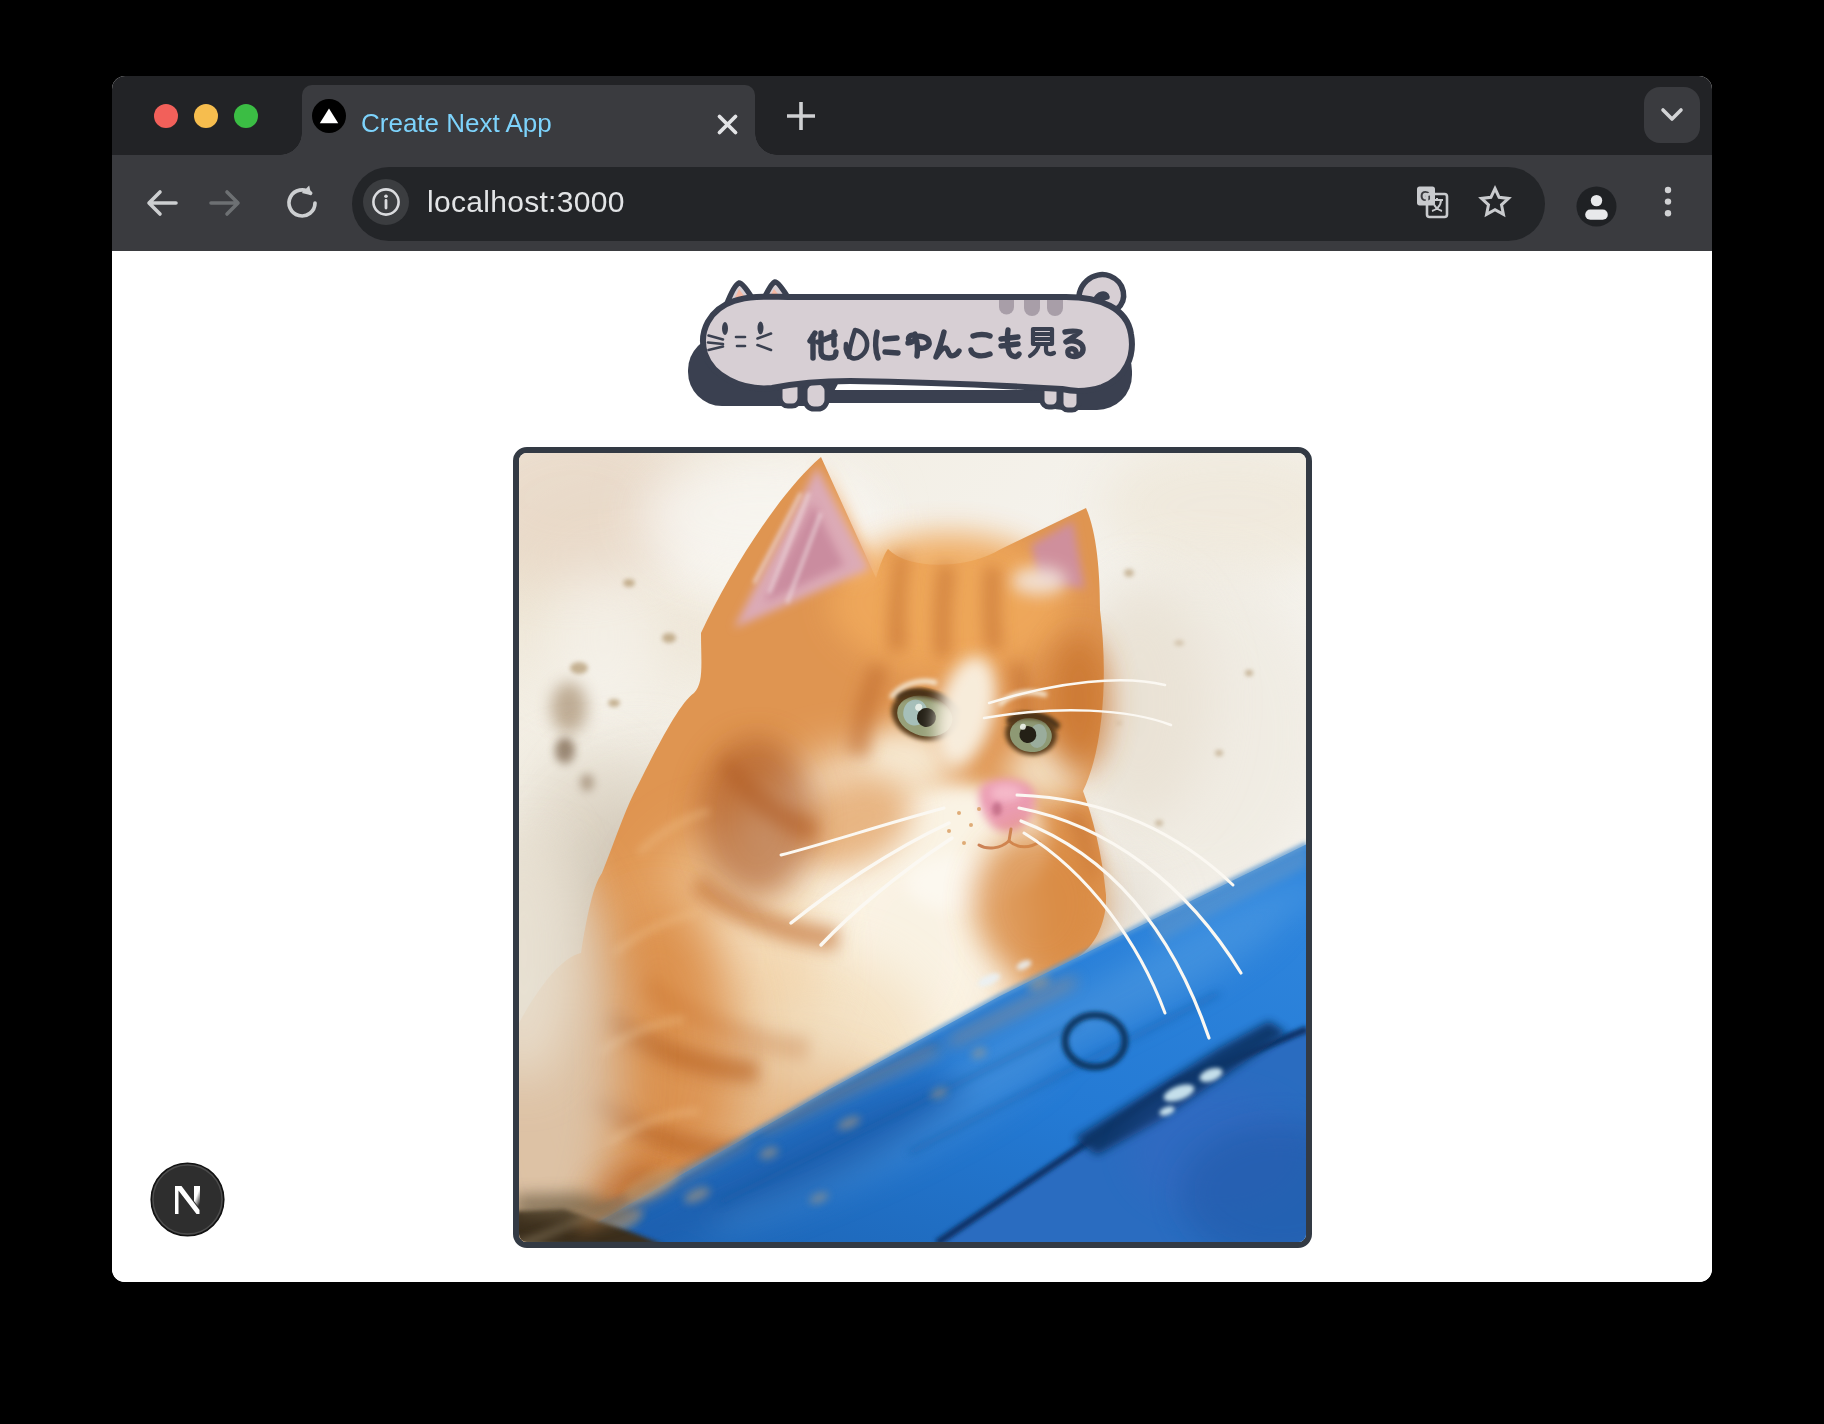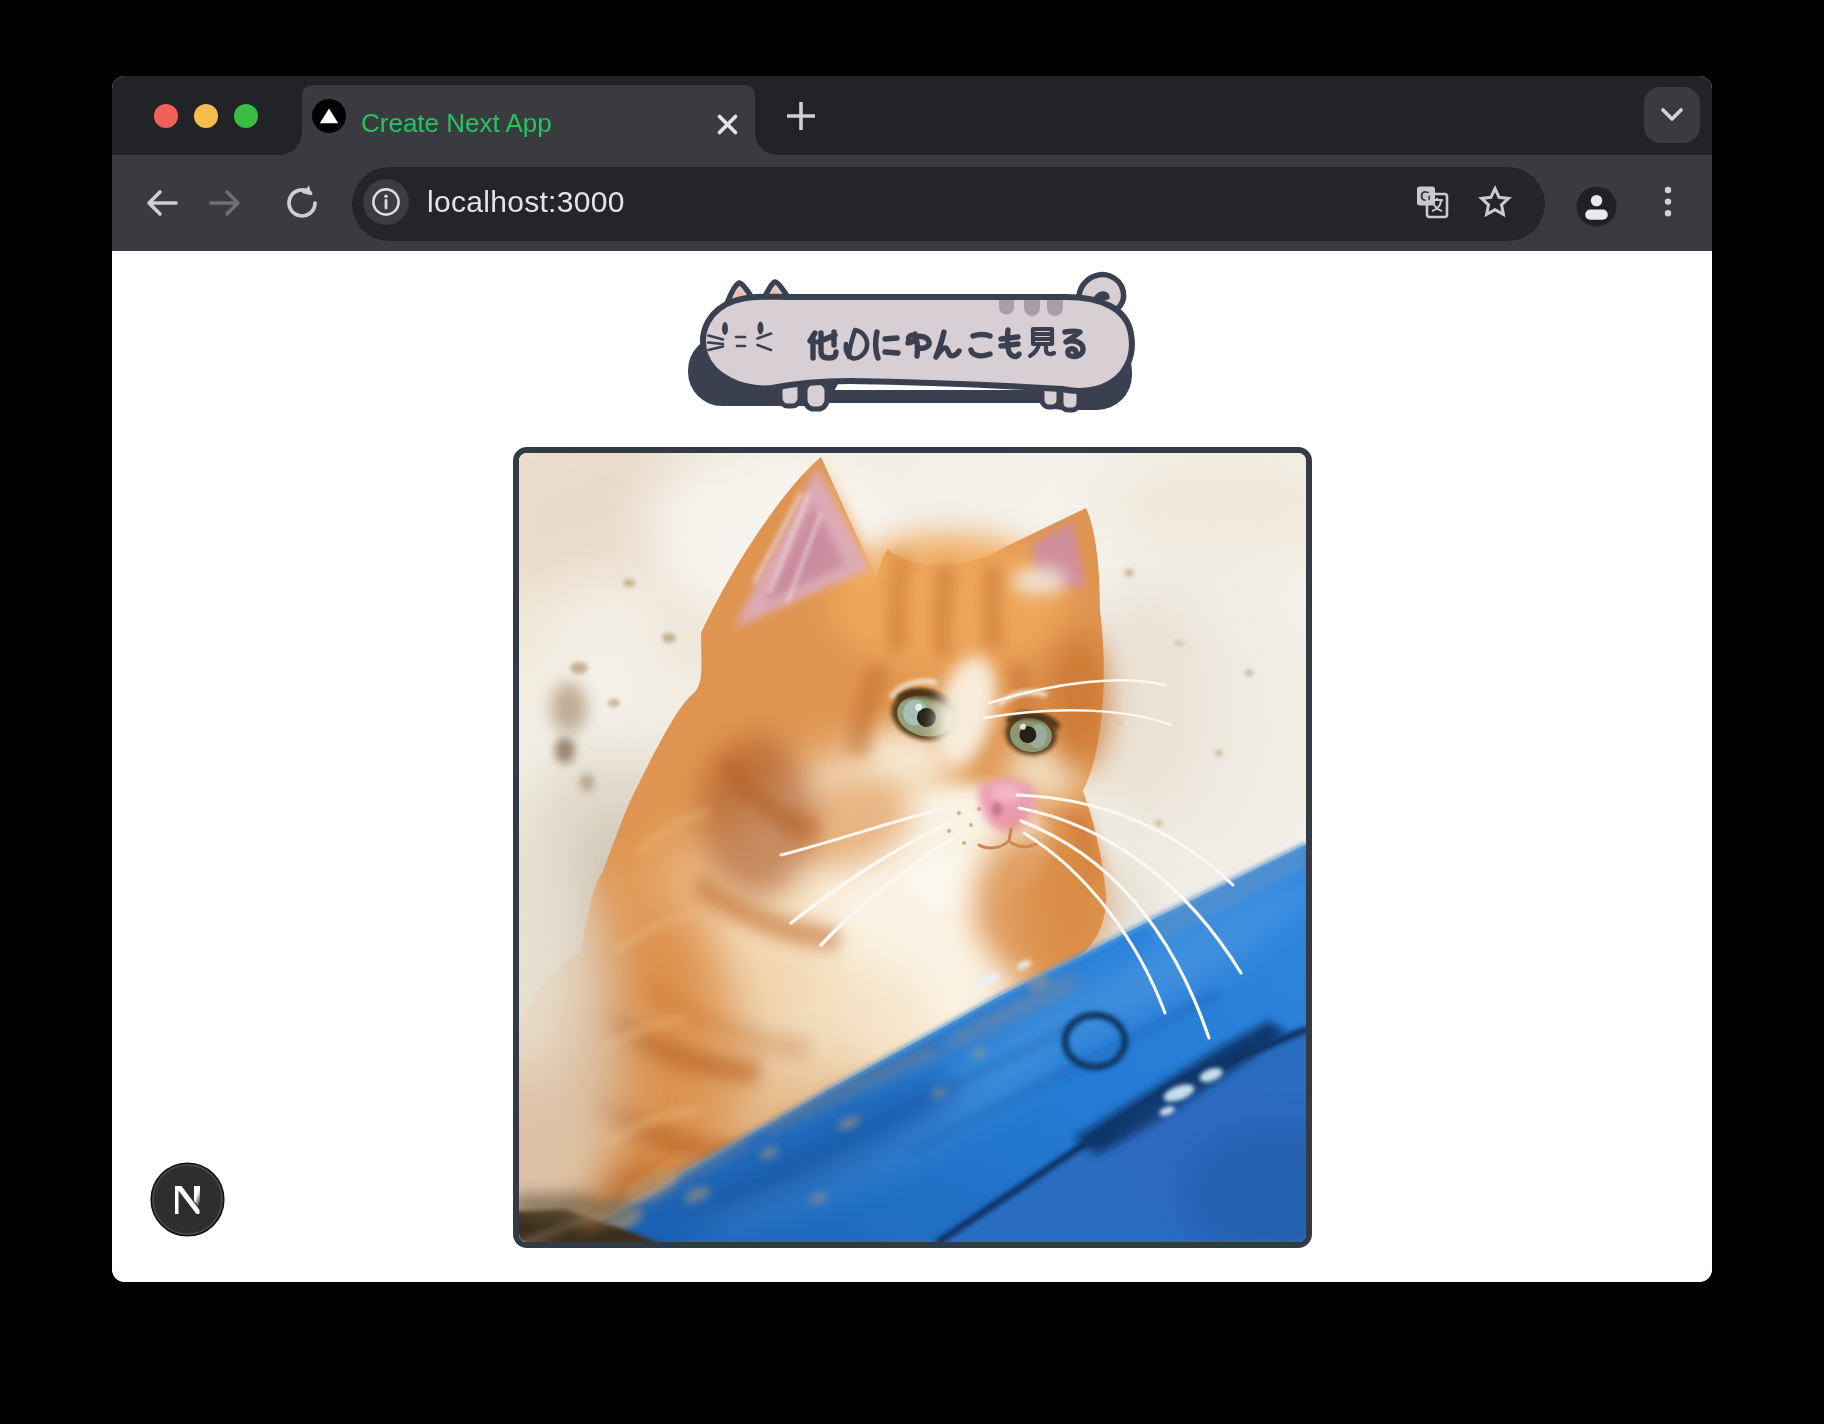--- a/index.html
+++ b/index.html
@@ -9,21 +9,21 @@
     border-radius:13px; background:#fff; overflow:hidden; }
   .abs { position:absolute; }
   
   .tabstrip { position:absolute; left:0; top:0; width:1600px; height:79px; background:#222326; }
   .tl { position:absolute; top:28px; width:24px; height:24px; border-radius:50%; }
   .tab { position:absolute; left:190px; top:9px; width:453px; height:70px;
     background:#3a3b3f; border-radius:10px 10px 0 0; }
   .tab:before, .tab:after { content:""; position:absolute; bottom:0; width:22px; height:22px; }
   .tab:before { left:-22px; background:radial-gradient(circle at 0 0, transparent 21.5px, #3a3b3f 22px); }
   .tab:after  { right:-22px; background:radial-gradient(circle at 22px 0, transparent 21.5px, #3a3b3f 22px); }
-  .tabtitle { position:absolute; left:59px; top:23px; font-size:26px; color:#22c55e; white-space:nowrap; }
+  .tabtitle { position:absolute; left:59px; top:23px; font-size:26px; color:#7dd3fc; white-space:nowrap; }
   .chevbtn { position:absolute; right:12px; top:11px; width:56px; height:56px; border-radius:16px; background:#3a3b3f; }
   
   .toolbar { position:absolute; left:0; top:79px; width:1600px; height:96px; background:#3a3b3f; }
   .omni { position:absolute; left:240px; top:12px; width:1193px; height:74px; border-radius:37px; background:#232528; }
   .omni .infocirc { position:absolute; left:11px; top:12px; width:46px; height:46px; border-radius:50%; background:#3b3d40; }
   .omni .url { position:absolute; left:75px; top:18px; font-size:30px; color:#e2e4e6; letter-spacing:0.3px; }
   
   .content { position:absolute; left:0; top:175px; width:1600px; height:1031px; background:#fff; }
   .photo { position:absolute; left:401px; top:196px; width:799px; height:801px;
     border:6px solid #333a44; border-radius:14px; overflow:hidden; background:#f0ece4; }

